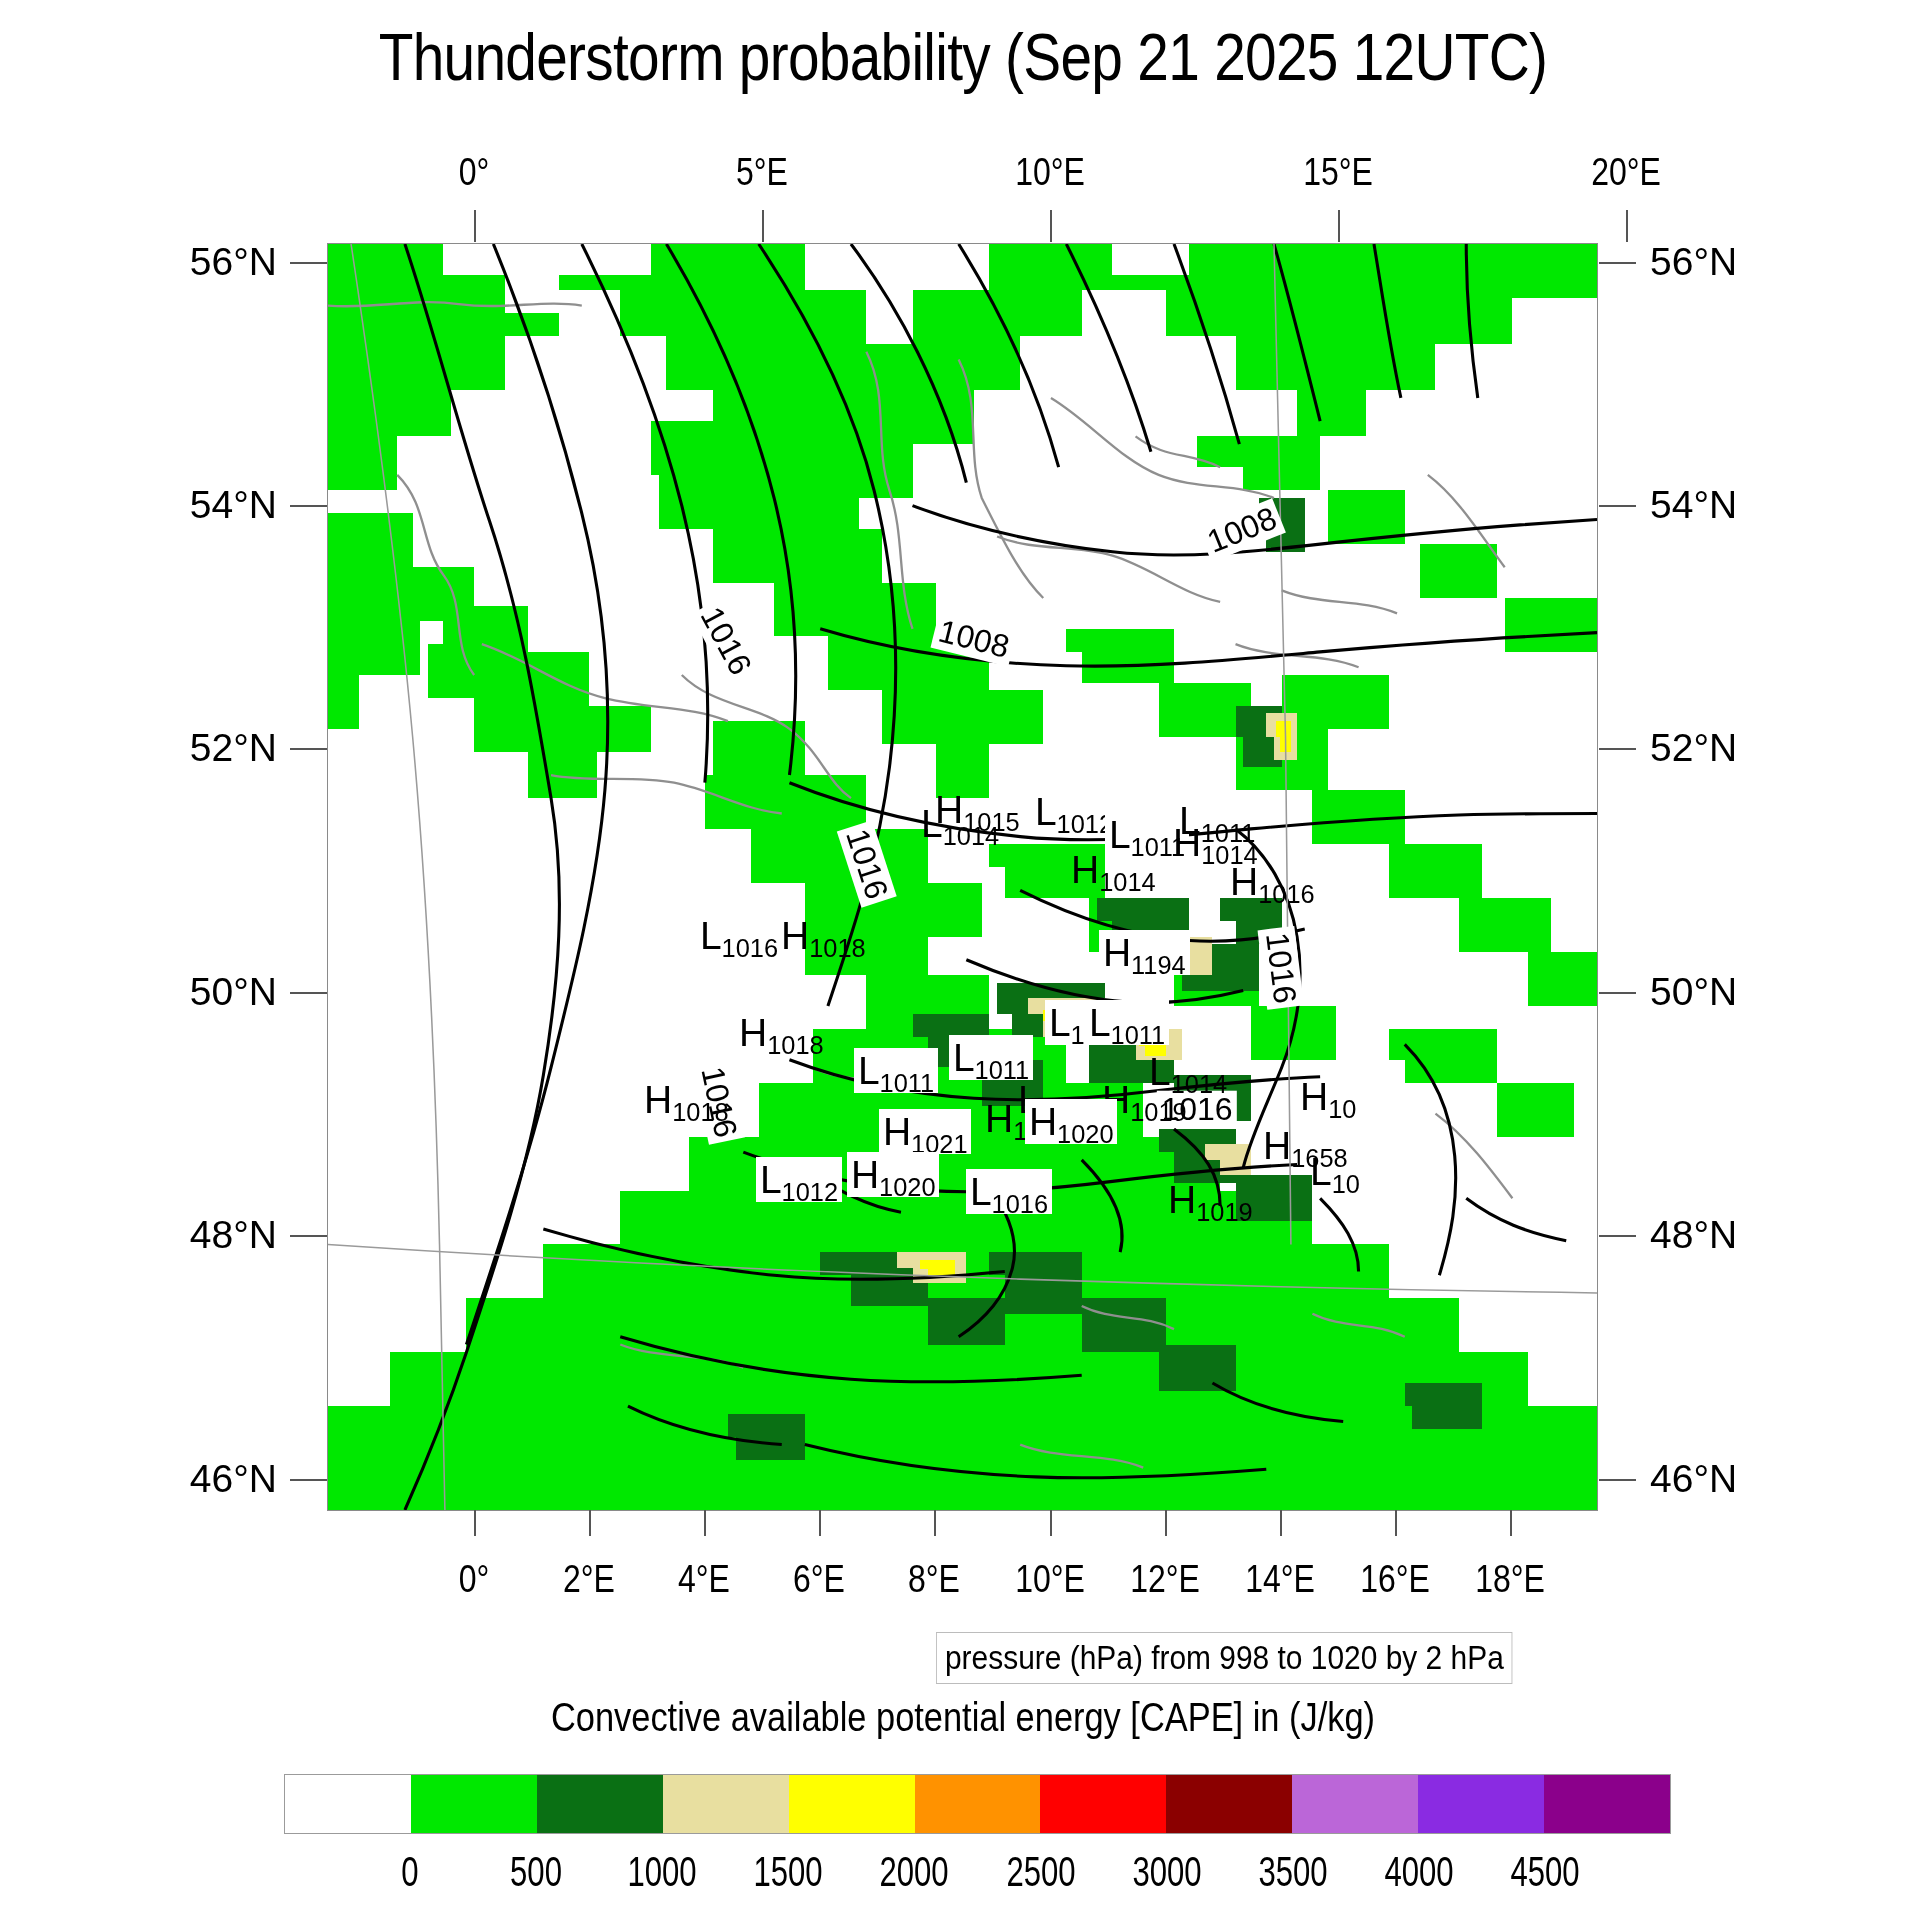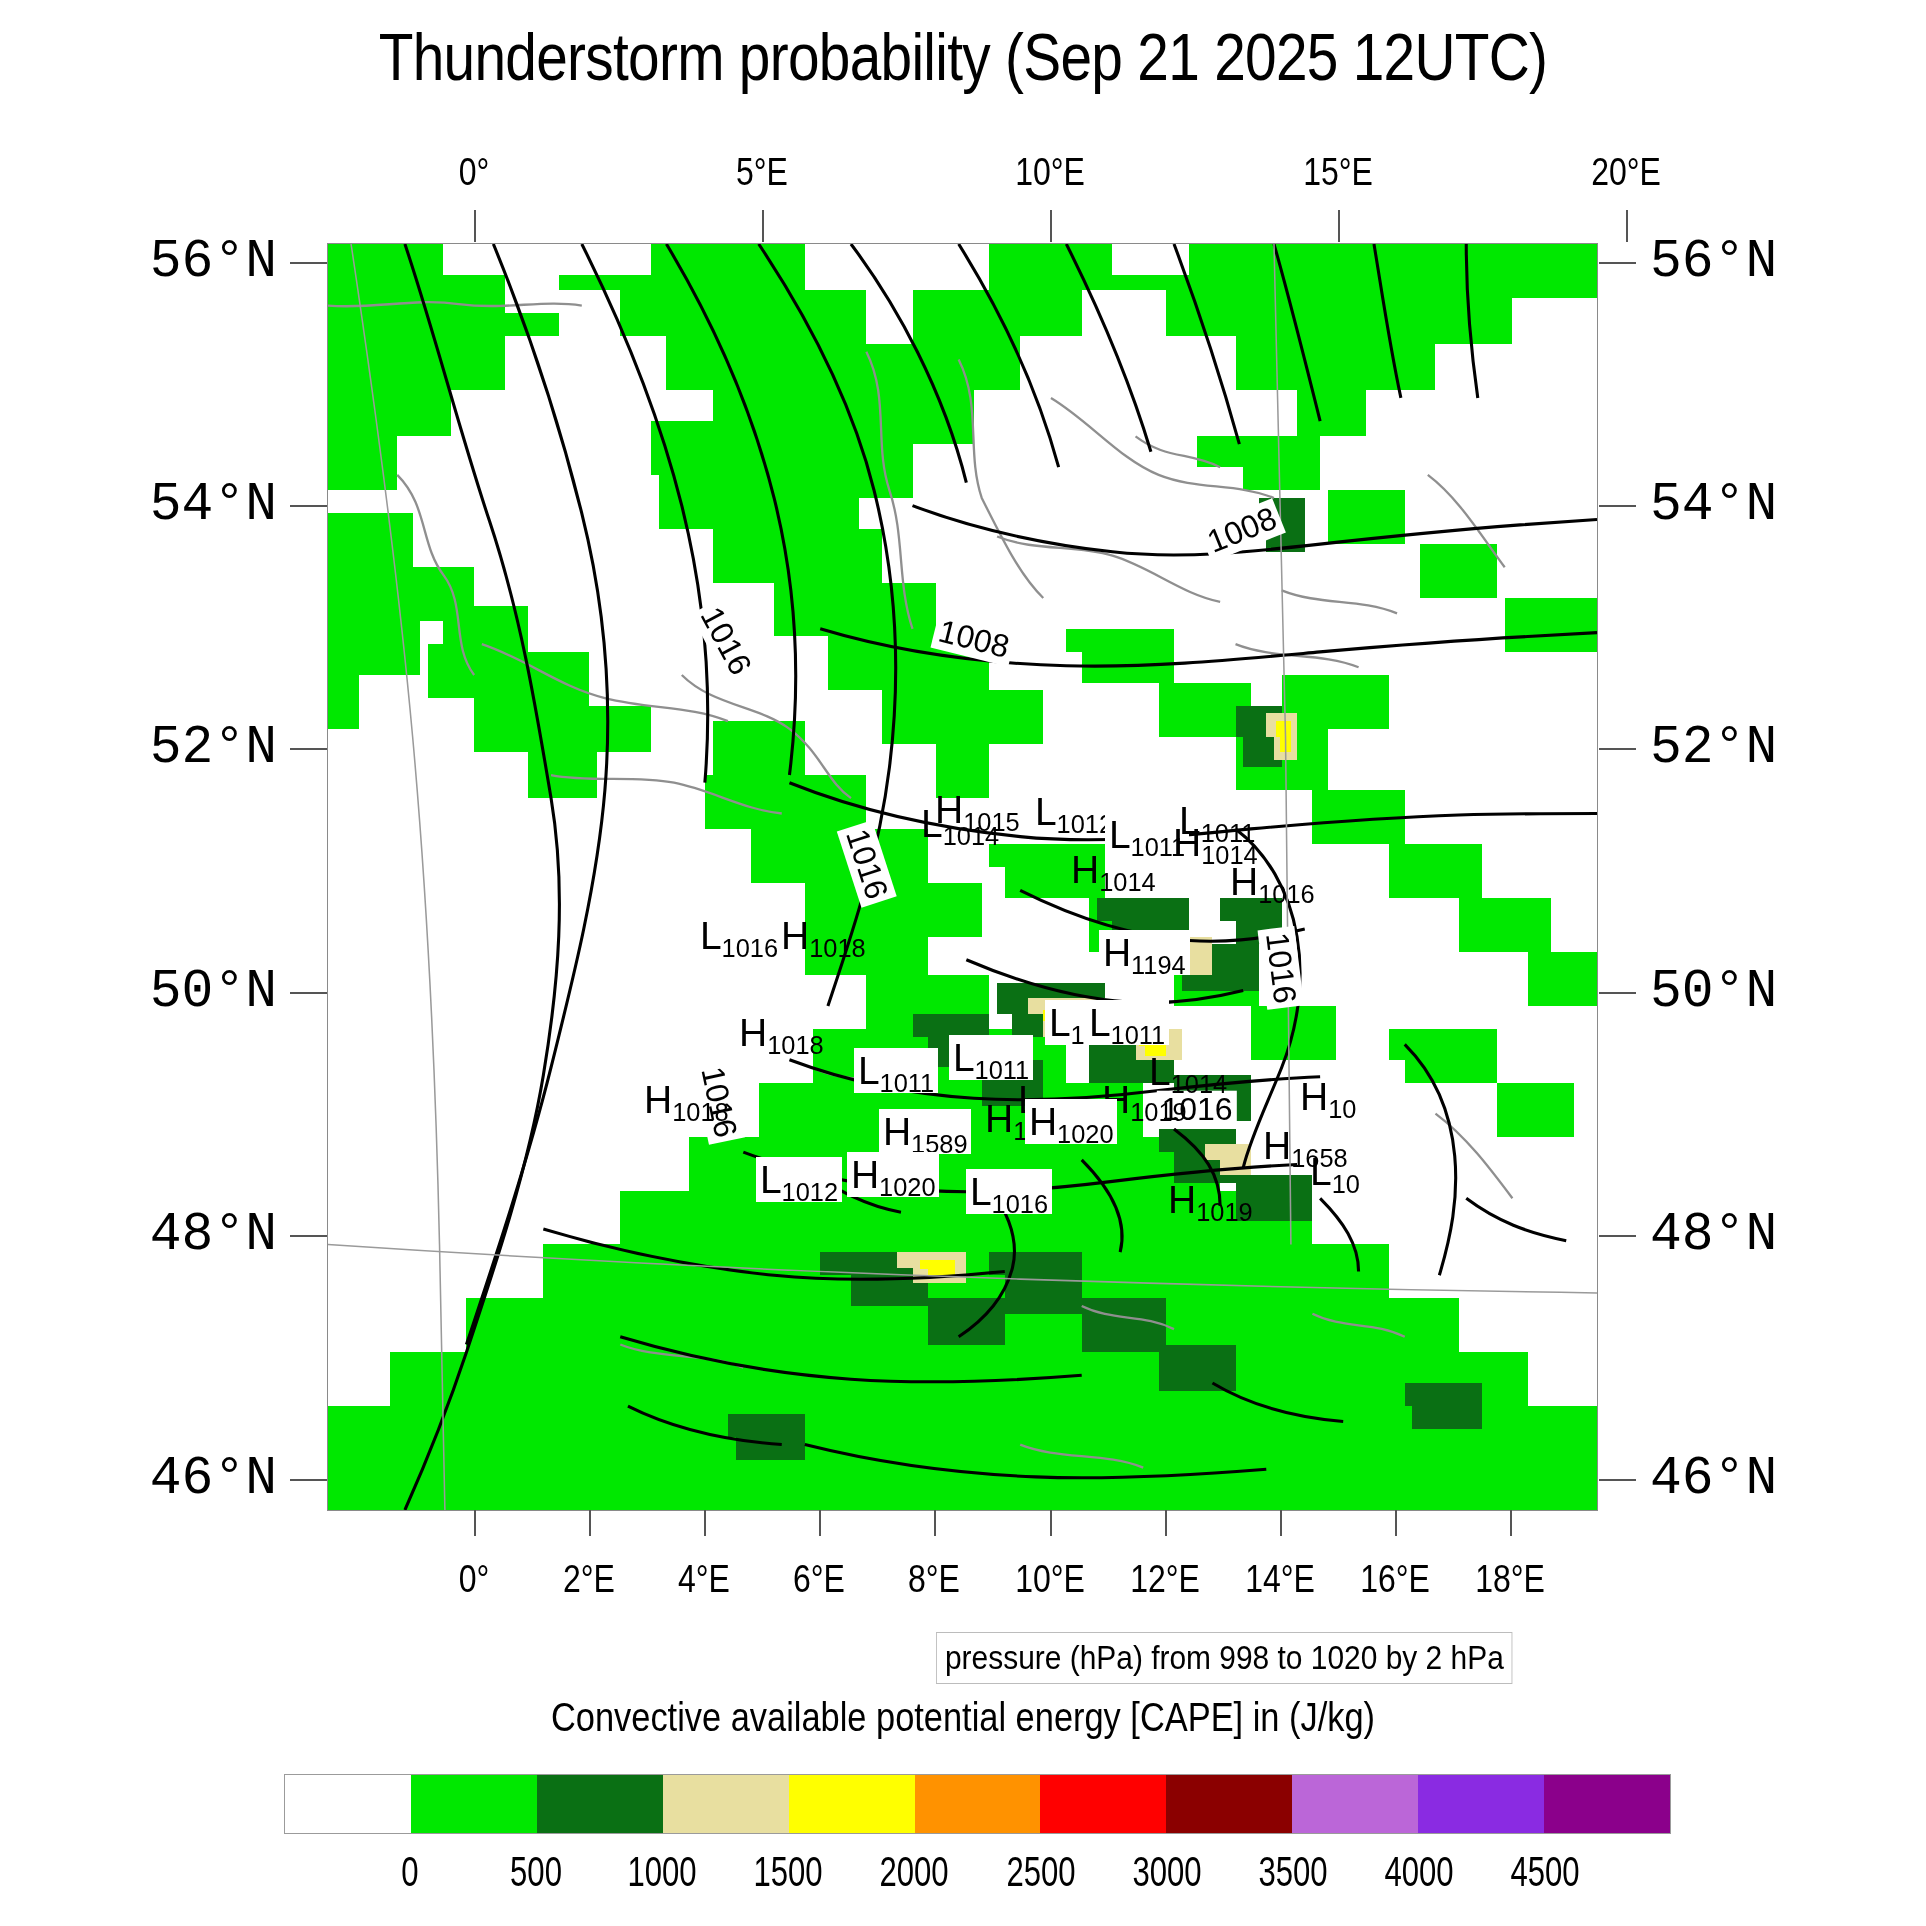--- a/index.html
+++ b/index.html
@@ -23,21 +23,21 @@
     position:absolute;left:0;top:0;width:100%;height:100%;
   }
 
   
   .axlab{
     position:absolute;font-size:39px;white-space:nowrap;
     font-family:"Liberation Sans Narrow","Liberation Sans",sans-serif;
     transform:scaleX(0.82);
   }
   .axlab.lat{
-    font-family:Liberation Mono, monospace;transform:none;font-size:53px;
+    font-family:Liberation Sans, sans-serif;transform:none;font-size:39px;
   }
   .tick{position:absolute;background:#555;}
 
   
   .hl{
     position:absolute;white-space:nowrap;line-height:1;
     font-family:"Liberation Sans",sans-serif;
   }
   .hl .big{font-size:39px;vertical-align:baseline;}
   .hl .sub{font-size:25.4px;vertical-align:baseline;position:relative;top:7.7px;}
@@ -225,21 +225,21 @@
       <div class="hl boxed" style="left: 757px; top: 756px;"><span class="big">L</span><span class="sub">1011</span></div>
       <div class="hl boxed" style="left: 621px; top: 791px;"><span class="big">L</span><span class="sub">1011</span></div>
       <div class="hl boxed" style="left: 526px; top: 804px;"><span class="big">L</span><span class="sub">1011</span></div>
       <div class="hl" style="left: 821px; top: 808px;"><span class="big">L</span><span class="sub">1014</span></div>
       <div class="hl" style="left: 316px; top: 836px;"><span class="big">H</span><span class="sub">1018</span></div>
       <div class="hl" style="left: 690px; top: 836px;"><span class="big">L</span><span class="sub">1015</span></div>
       <div class="hl" style="left: 774px; top: 836px;"><span class="big">H</span><span class="sub">1019</span></div>
       <div class="hl" style="left: 972px; top: 833px;"><span class="big">H</span><span class="sub">10</span></div>
       <div class="hl" style="left: 657px; top: 855px;"><span class="big">H</span><span class="sub">102</span></div>
       <div class="hl boxed" style="left: 697px; top: 855px;"><span class="big">H</span><span class="sub">1020</span></div>
-      <div class="hl boxed" style="left: 551px; top: 865px;"><span class="big">H</span><span class="sub">1589</span></div>
+      <div class="hl boxed" style="left: 551px; top: 865px;"><span class="big">H</span><span class="sub">1021</span></div>
       <div class="hl" style="left: 935px; top: 882px;"><span class="big">H</span><span class="sub">1658</span></div>
       <div class="hl boxed" style="left: 519px; top: 908px;"><span class="big">H</span><span class="sub">1020</span></div>
       <div class="hl boxed" style="left: 428px; top: 913px;"><span class="big">L</span><span class="sub">1012</span></div>
       <div class="hl" style="left: 982px; top: 908px;"><span class="big">L</span><span class="sub">10</span></div>
       <div class="hl boxed" style="left: 638px; top: 925px;"><span class="big">L</span><span class="sub">1016</span></div>
       <div class="hl" style="left: 840px; top: 936px;"><span class="big">H</span><span class="sub">1019</span></div>
     </div>
 </div>
 
 <div id="axes">

